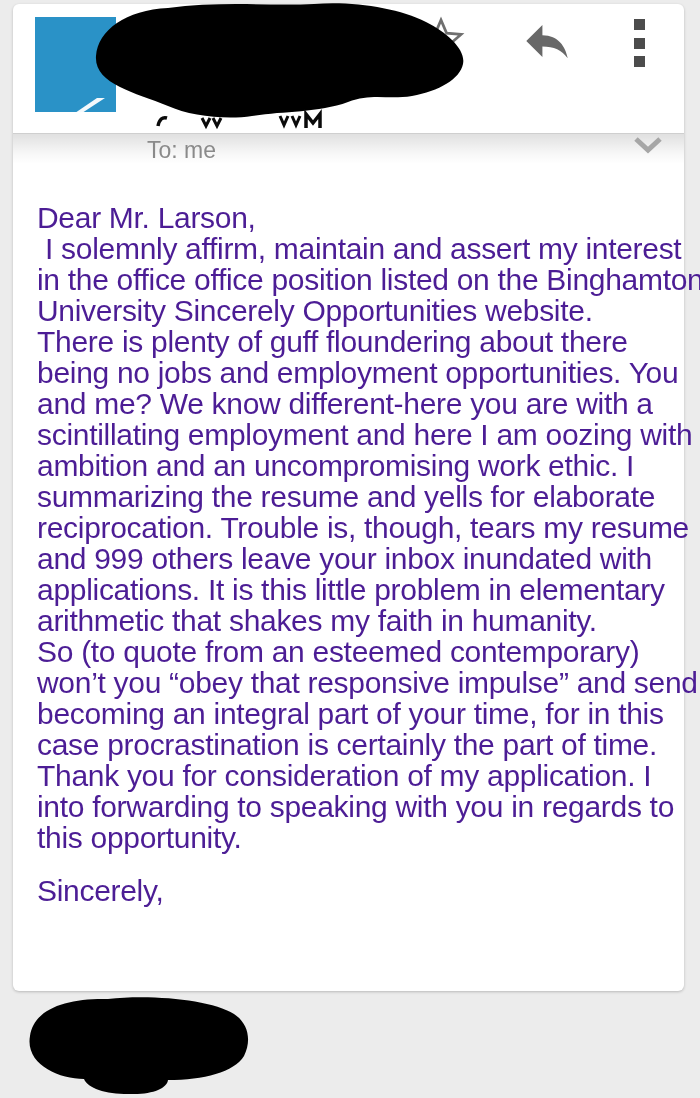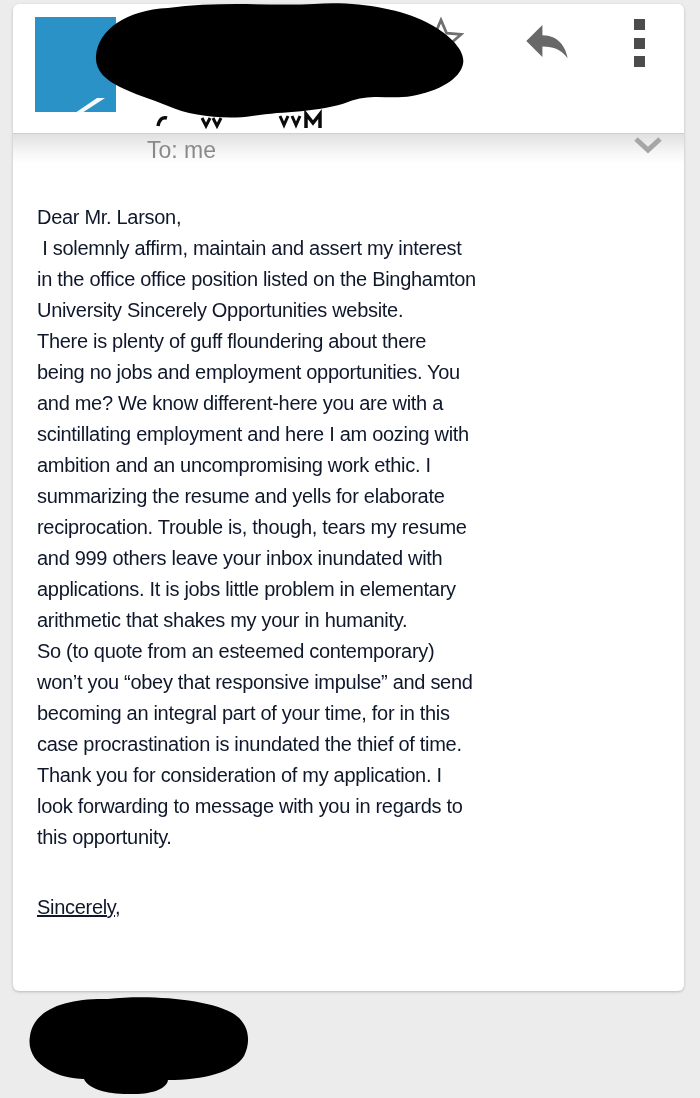--- a/index.html
+++ b/index.html
@@ -54,31 +54,31 @@
   .to-label {
     position: absolute;
     left: 134px; top: 3px;
     font-size: 23px;
     color: #8a8a8a;
   }
   .expand-btn { position: absolute; left: 620px; top: 2px; width: 30px; height: 20px; }
   
   .message-body {
     padding: 25px 22px 0 24px;
-    color: #0f172a;
-    font-size: 20px;
+    color: #4c1d95;
+    font-size: 30px;
     letter-spacing: -0.3px;
   }
   .body-line, .closing-line {
     white-space: nowrap;
     line-height: 31px;
     height: 31px;
     overflow: visible;
   }
-  .closing-line { margin-top: 39px; text-decoration: underline; }
+  .closing-line { margin-top: 22px; }
   .redaction-signature { position: absolute; left: 3px; top: 988px; pointer-events: none; }
 </style>
 </head>
 <body>
 
 <div class="screen">
   <div class="card">
 
     <div class="header">
 
@@ -143,28 +143,28 @@
           <div class="body-line">in the office office position listed on the Binghamton</div>
           <div class="body-line">University Sincerely Opportunities website.</div>
           <div class="body-line">There is plenty of guff floundering about there</div>
           <div class="body-line">being no jobs and employment opportunities. You</div>
           <div class="body-line">and me? We know different-here you are with a</div>
           <div class="body-line">scintillating employment and here I am oozing with</div>
           <div class="body-line">ambition and an uncompromising work ethic. I</div>
           <div class="body-line">summarizing the resume and yells for elaborate</div>
           <div class="body-line">reciprocation. Trouble is, though, tears my resume</div>
           <div class="body-line">and 999 others leave your inbox inundated with</div>
-          <div class="body-line">applications. It is jobs little problem in elementary</div>
-          <div class="body-line">arithmetic that shakes my your in humanity.</div>
+          <div class="body-line">applications. It is this little problem in elementary</div>
+          <div class="body-line">arithmetic that shakes my faith in humanity.</div>
           <div class="body-line">So (to quote from an esteemed contemporary)</div>
           <div class="body-line">won’t you “obey that responsive impulse” and send</div>
           <div class="body-line">becoming an integral part of your time, for in this</div>
-          <div class="body-line">case procrastination is inundated the thief of time.</div>
+          <div class="body-line">case procrastination is certainly the part of time.</div>
           <div class="body-line">Thank you for consideration of my application. I</div>
-          <div class="body-line">look forwarding to message with you in regards to</div>
+          <div class="body-line">into forwarding to speaking with you in regards to</div>
           <div class="body-line">this opportunity.</div>
         </div>
       <div class="closing-line">Sincerely,</div>
     </div>
 
     <svg class="redaction-signature" width="240" height="106" viewBox="0 0 240 106">
       <path d="M14 44
                C18 16 52 6 92 7
                C136 2 196 8 218 22
                C232 31 236 48 228 64

